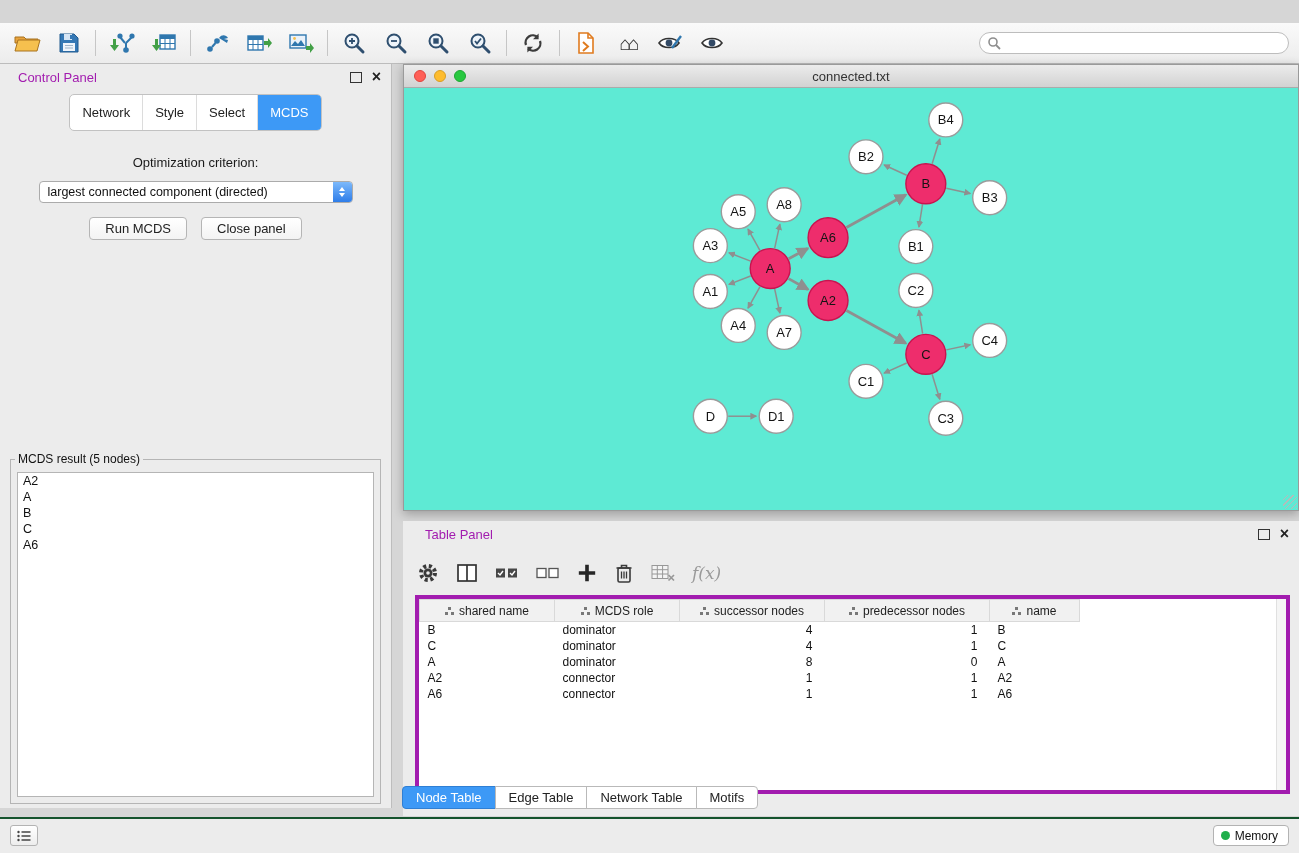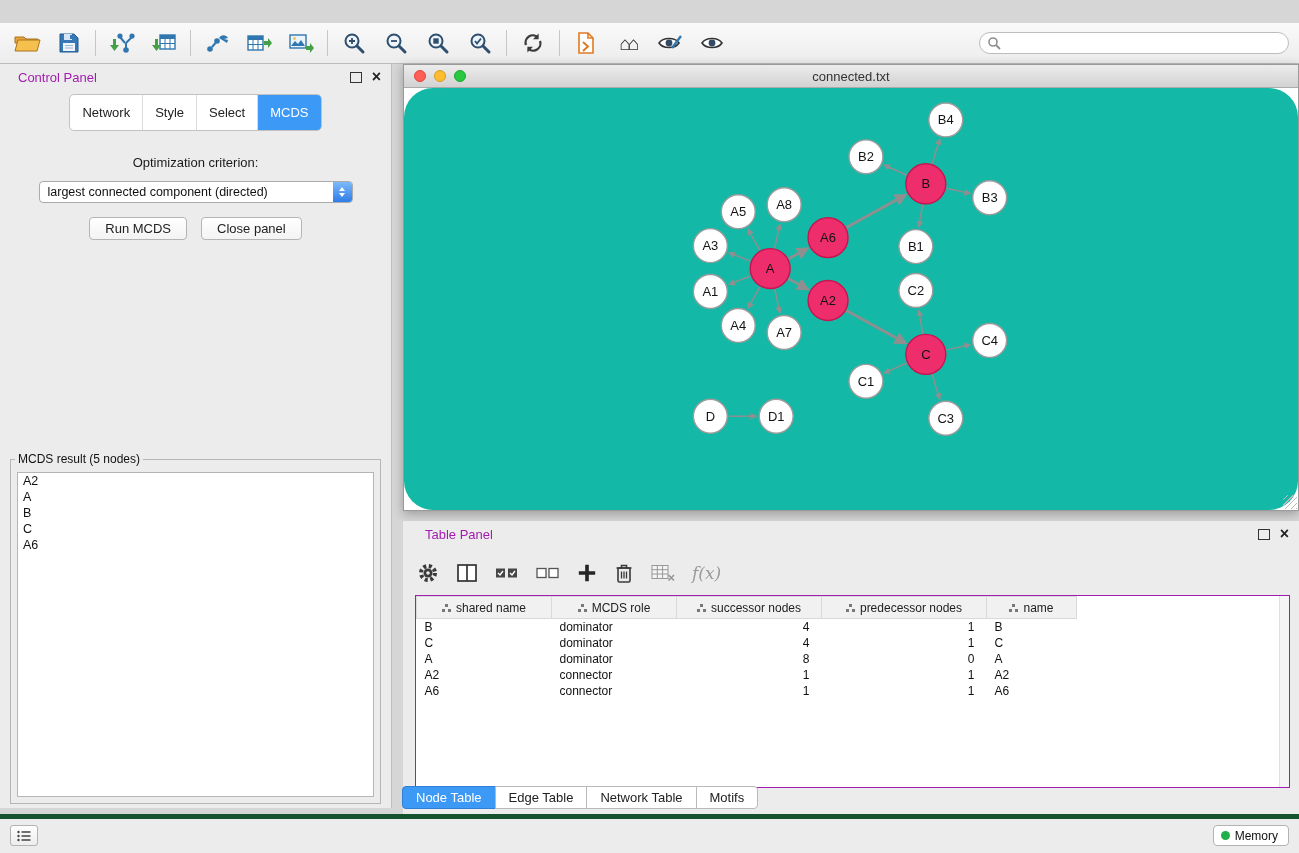--- a/index.html
+++ b/index.html
@@ -65,52 +65,52 @@
 
   
   .net-window{position:absolute;left:403px;top:64px;right:0;height:447px;
     border:1px solid #9a9a9a;box-sizing:border-box;background:#fff;
     box-shadow:0 3px 10px rgba(0,0,0,0.28);}
   .inner-titlebar{position:absolute;top:0;left:0;right:0;height:22px;
     background:linear-gradient(#ececec,#d2d2d2);border-bottom:1px solid #ababab;}
   .inner-titlebar .lights{top:5px;}
   .inner-titlebar .title{position:absolute;left:0;right:0;top:4px;text-align:center;
     font-size:13px;color:#333;}
-  .net-content{position:absolute;top:23px;left:0;right:0;bottom:0;background:#14b8a6;border-radius:29px;}
+  .net-content{position:absolute;top:23px;left:0;right:0;bottom:0;background:#5eead4;}
   .net-content svg{display:block;width:100%;height:100%;}
   .grip{position:absolute;right:1px;bottom:1px;width:14px;height:14px;
     background:repeating-linear-gradient(135deg,transparent 0 3px,#b9b9b9 3px 4px);}
 
   
   .table-panel{position:absolute;left:403px;top:521px;right:0;bottom:37px;background:#ececec;}
   .tp-toolbar{display:flex;align-items:center;gap:17px;padding:10px 0 8px 14px;}
   .fx{font-family:"DejaVu Serif",serif;font-style:italic;font-size:17px;color:#9a9a9a;}
   .table-wrap{position:absolute;left:12px;right:9px;top:74px;height:191px;
-    background:#fff;border:1px solid #a21caf;overflow:hidden;}
+    background:#fff;border:4px solid #a21caf;overflow:hidden;}
   table.data-table{border-collapse:collapse;table-layout:fixed;width:100%;background:#fff;}
   table.data-table th{background:#f1f1f1;border:1px solid #d9d9d9;height:19px;
     font-weight:normal;font-size:12px;color:#222;text-align:center;overflow:hidden;white-space:nowrap;}
   table.data-table th.filler{background:#fff;border:none;}
   table.data-table td{height:16px;font-size:12px;padding:0 8px;color:#111;
     overflow:hidden;white-space:nowrap;}
   table.data-table td.num{text-align:right;padding-right:12px;}
   .hicon{display:inline-block;width:9px;height:9px;margin-right:5px;position:relative;vertical-align:-1px;}
   .hicon::before{content:"";position:absolute;left:3px;top:0;width:3px;height:3px;background:#787878;}
   .hicon::after{content:"";position:absolute;left:0;top:5px;width:3px;height:3px;background:#787878;box-shadow:6px 0 0 #787878;}
   .vscroll{position:absolute;top:0;bottom:0;right:0;width:9px;background:#f5f5f5;border-left:1px solid #e0e0e0;}
   .table-tabs{position:absolute;bottom:7px;left:0;right:0;display:flex;justify-content:flex-start;}
   .ttab{background:#fff;border:1px solid #b9b9b9;padding:3px 13px;font-size:13px;
     margin-left:-1px;color:#222;}
   .ttab:first-child{border-radius:4px 0 0 4px;}
   .ttab:last-child{border-radius:0 4px 4px 0;}
   .ttab.active{background:#3d99f6;border-color:#2f7fd4;color:#fff;}
 
   
   .statusbar{position:absolute;left:0;right:0;bottom:0;height:34px;background:#ececec;
-    border-top:5px solid #14532d;}
+    border-top:2px solid #14532d;}
   .status-btn{position:absolute;left:10px;top:6px;width:28px;height:21px;
     border:1px solid #b3b3b3;border-radius:3px;background:linear-gradient(#fff,#ededed);
     display:flex;align-items:center;justify-content:center;}
   .memory-btn{position:absolute;right:10px;top:6px;height:21px;box-sizing:border-box;
     border:1px solid #b3b3b3;border-radius:4px;background:#fff;display:flex;
     align-items:center;gap:5px;padding:0 10px 0 7px;font-size:12px;color:#111;}
   .mem-dot{width:9px;height:9px;border-radius:50%;background:#1faf4b;display:inline-block;}
 </style>
 </head>
 <body>

